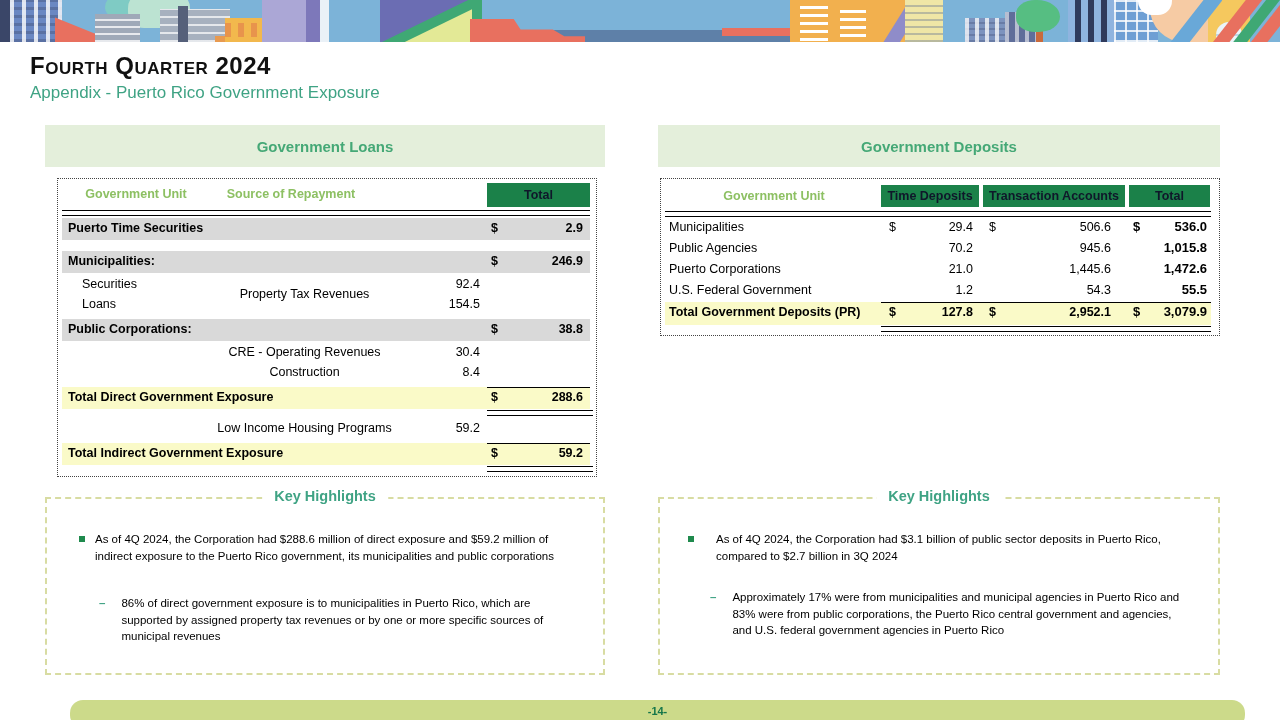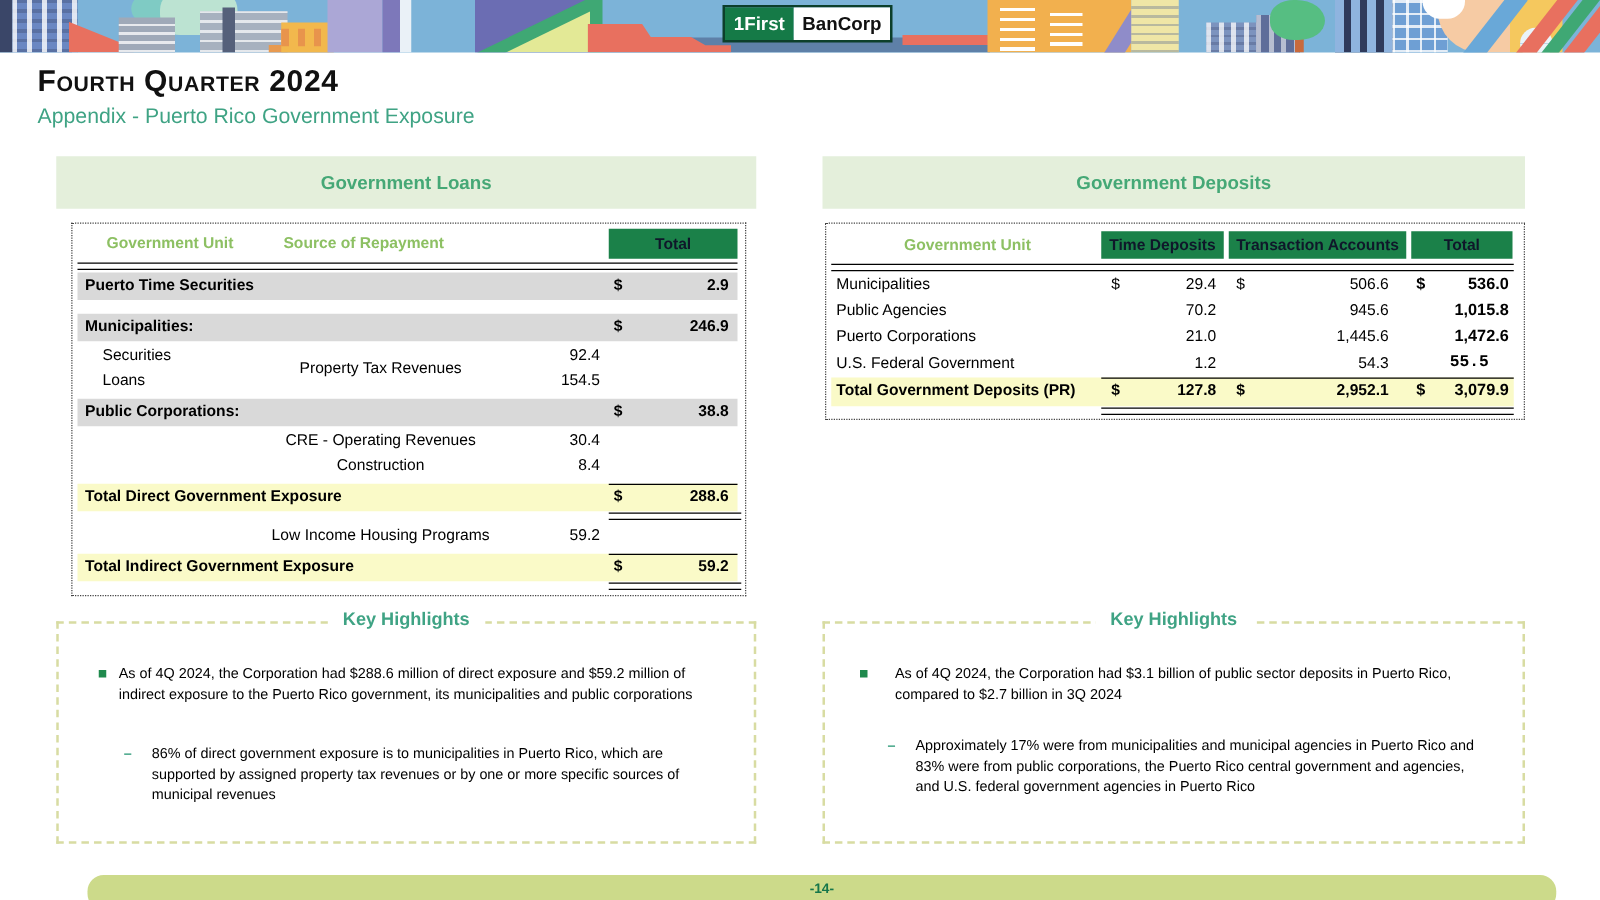--- a/index.html
+++ b/index.html
@@ -178,24 +178,20 @@
     <div class="b-face"></div>
     <div class="b-bubble"></div>
     <div class="b-yellowblock"></div>
     <div class="b-bluediag"></div>
     <div class="b-porthole"></div>
     <div class="b-reddiag1"></div>
     <div class="b-greendiag2"></div>
     <div class="b-reddiag2"></div>
   </div>
 
-  <div class="logo">
-    <span class="logo-first">1First</span>
-    <span class="logo-bancorp">BanCorp</span>
-  </div>
 
   <div class="page-title">Fourth Quarter 2024</div>
   <div class="page-subtitle">Appendix - Puerto Rico Government Exposure</div>
 
   <div class="panel-title-bar ptb-left">Government Loans</div>
   <div class="panel-title-bar ptb-right">Government Deposits</div>
 
   <div class="tbox loans-box">
     <span class="hdr-green" style="left:8px;top:8px;width:140px;">Government Unit</span>
     <span class="hdr-green" style="left:148px;top:8px;width:170px;">Source of Repayment</span>
@@ -284,21 +280,21 @@
     <div class="drow" style="top:81px;">
       <span style="position:absolute;left:4px;top:2px;">Puerto Corporations</span>
       <span style="position:absolute;right:238px;top:2px;">21.0</span>
       <span style="position:absolute;right:100px;top:2px;">1,445.6</span>
       <span class="dep-total" style="position:absolute;right:4px;top:1px;">1,472.6</span>
     </div>
     <div class="drow" style="top:102px;">
       <span style="position:absolute;left:4px;top:2px;">U.S. Federal Government</span>
       <span style="position:absolute;right:238px;top:2px;">1.2</span>
       <span style="position:absolute;right:100px;top:2px;margin-left:36px;">54.3</span>
-      <span class="dep-total" style="position:absolute;right:20px;top:1px;font-family:Liberation Mono, monospace;">55.5</span>
+      <span class="dep-total" style="position:absolute;right:4px;top:1px;">55.5</span>
     </div>
 
     <div class="drow yellow" style="top:123px;height:23px;">
       <span style="position:absolute;left:4px;top:3px;font-weight:bold;">Total Government Deposits (PR)</span>
       <span class="cur" style="left:224px;top:3px;">$</span>
       <span class="tval" style="right:238px;top:3px;">127.8</span>
       <span class="cur" style="left:324px;top:3px;">$</span>
       <span class="tval" style="right:100px;top:3px;">2,952.1</span>
       <span class="dep-total" style="position:absolute;left:468px;top:2px;">$</span>
       <span class="dep-total" style="position:absolute;right:4px;top:2px;">3,079.9</span>

